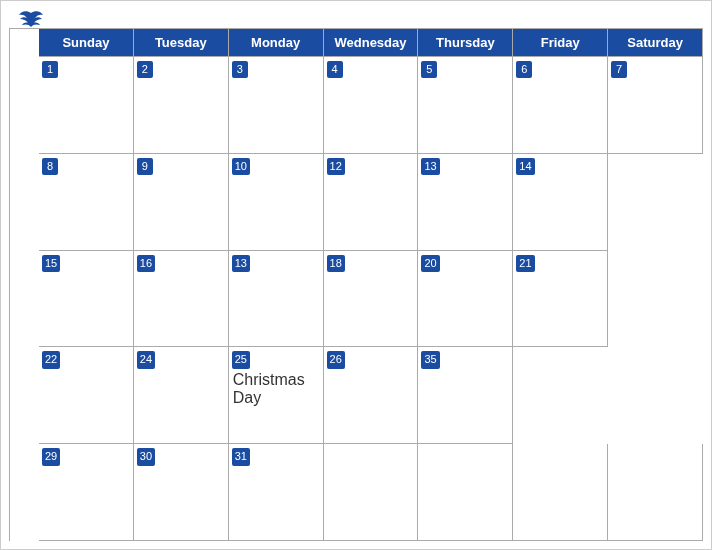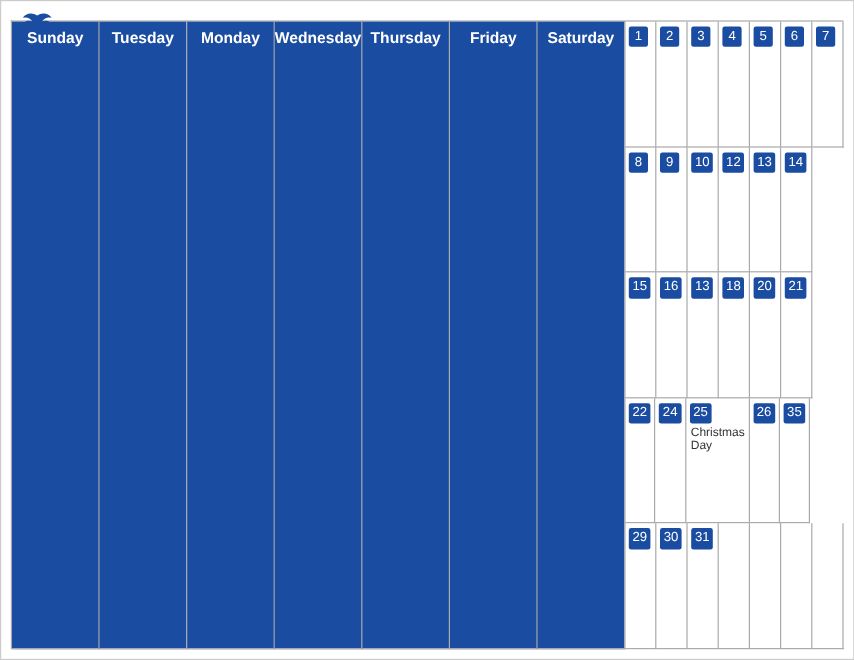--- a/index.html
+++ b/index.html
@@ -58,24 +58,25 @@
     }
     .month-title {
       font-size: 30px;
       color: #1a4ca1;
       font-weight: normal;
       text-align: center;
     }
     .calendar-grid {
       flex: 1;
       display: flex;
-      flex-direction: row;
+      flex-direction: column;
       border-top: 1px solid #aaa;
       border-left: 1px solid #aaa;
-      margin: 0 8px 8px 8px;
+      margin: 11px 8px 8px 8px;
+      padding-left: 29px;
     }
     .day-headers {
       display: grid;
       grid-template-columns: repeat(7, 1fr);
     }
     .day-header {
       background: #1a4ca1;
       color: #fff;
       text-align: center;
       font-size: 13px;
@@ -108,21 +109,21 @@
       padding: 1px 3px;
       border-radius: 2px;
       line-height: 1.4;
       min-width: 16px;
       text-align: center;
     }
     .day-num.empty {
       visibility: hidden;
     }
     .event-label {
-      font-size: 10px;
+      font-size: 16px;
       color: #333;
       margin-top: 2px;
       padding-left: 1px;
     }
     .logo-row {
       display: flex;
       align-items: center;
       gap: 2px;
     }
     .logo-text-col {

